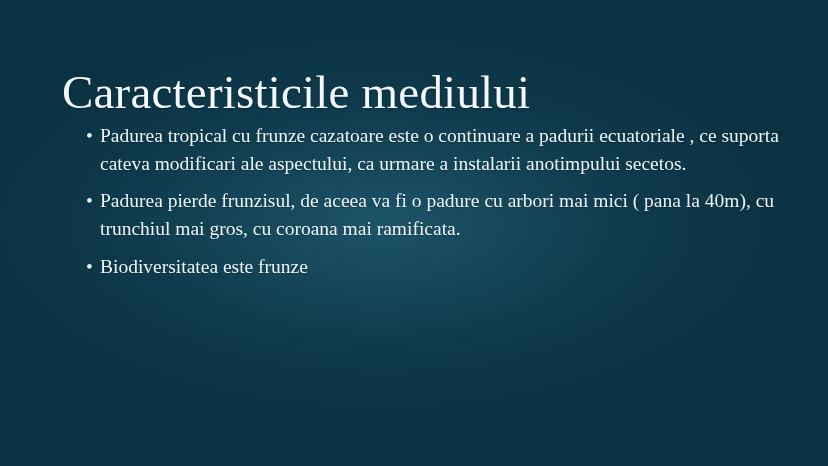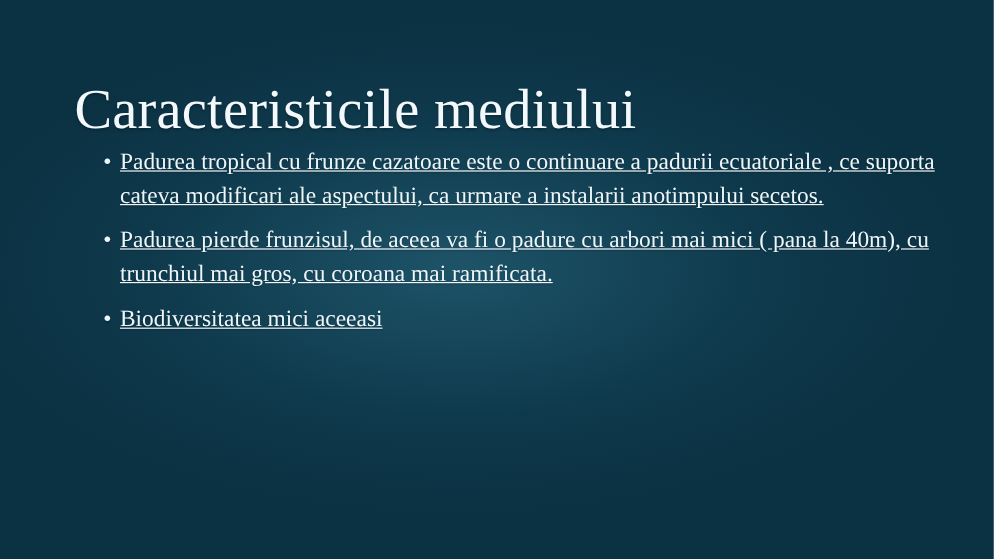--- a/index.html
+++ b/index.html
@@ -63,21 +63,20 @@
   .bullet-item .dot {
     position: absolute;
     left: 0;
     top: 0;
     font-size: 19.5px;
     line-height: 1.42;
     color: #eef6fa;
   }
   .bullet-text {
     display: block;
-    text-decoration: underline;
   }
 </style>
 </head>
 <body>
 
 <div class="slide">
 
   <h1 class="slide-title">Caracteristicile mediului</h1>
 
   <div class="body-block">
@@ -87,17 +86,17 @@
       <span class="bullet-text">Padurea tropical cu frunze cazatoare este o continuare a padurii ecuatoriale , ce suporta cateva modificari ale aspectului, ca urmare a instalarii anotimpului secetos.</span>
     </div>
 
     <div class="bullet-item">
       <span class="dot">•</span>
       <span class="bullet-text">Padurea pierde frunzisul, de aceea  va fi o padure cu arbori mai mici ( pana la 40m), cu trunchiul mai gros, cu coroana mai ramificata.</span>
     </div>
 
     <div class="bullet-item">
       <span class="dot">•</span>
-      <span class="bullet-text">Biodiversitatea mici aceeasi</span>
+      <span class="bullet-text">Biodiversitatea este frunze</span>
     </div>
 
   </div>
 </div>
 
 </body></html>

